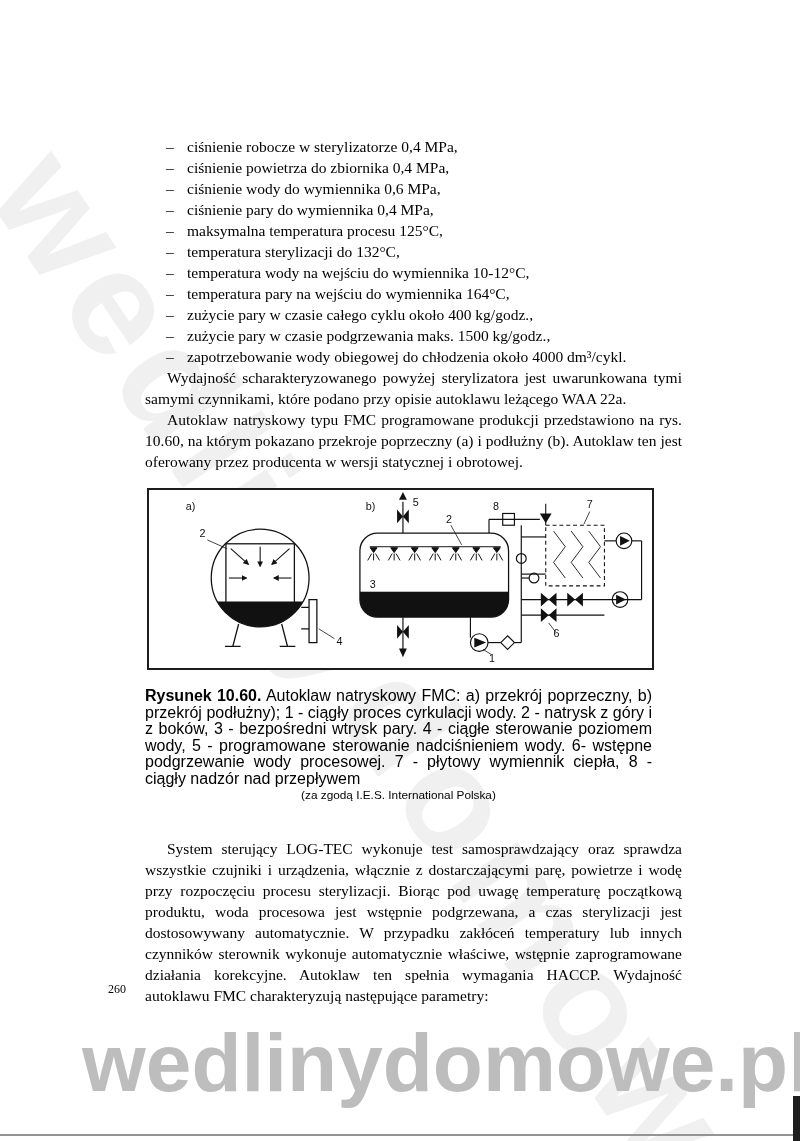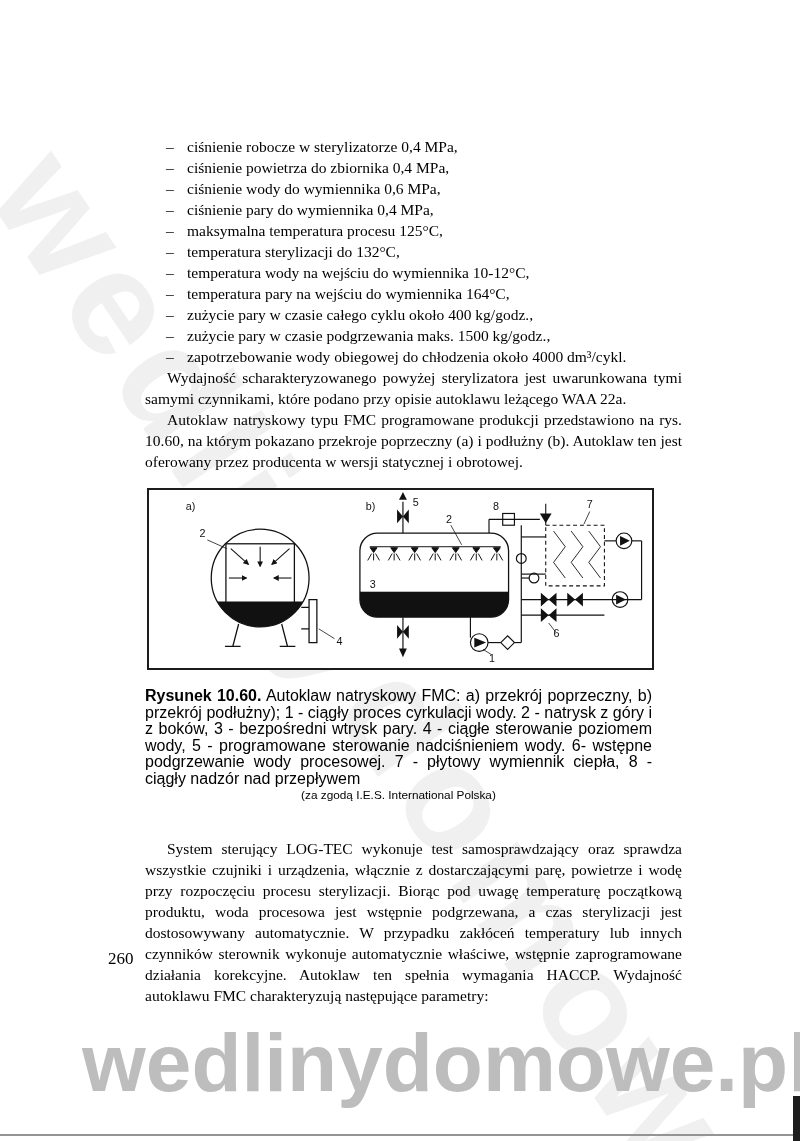--- a/index.html
+++ b/index.html
@@ -48,22 +48,22 @@
     margin-top:18px; width:507px; text-align:justify; text-indent:0;
   }
   p.caption-credit {
     font-family:"Liberation Sans", sans-serif;
     font-size:11.8px; line-height:16.5px;
     width:507px; text-align:center;
   }
   .par3 { margin-top:34px; }
 
   .page-number {
-    position:absolute; left:108px; top:949px;
-    font-size:17px; z-index:2;
+    position:absolute; left:108px; top:982px;
+    font-size:12px; z-index:2;
   }
 
   .scan-line { position:absolute; left:0; top:1134px; width:800px; height:2px; background:#949494; z-index:3; }
   .scan-blotch { position:absolute; right:0; top:1096px; width:7px; height:45px; background:#1d1d1d; z-index:3; }
 </style>
 </head>
 <body>
 
 <div class="page">
 

